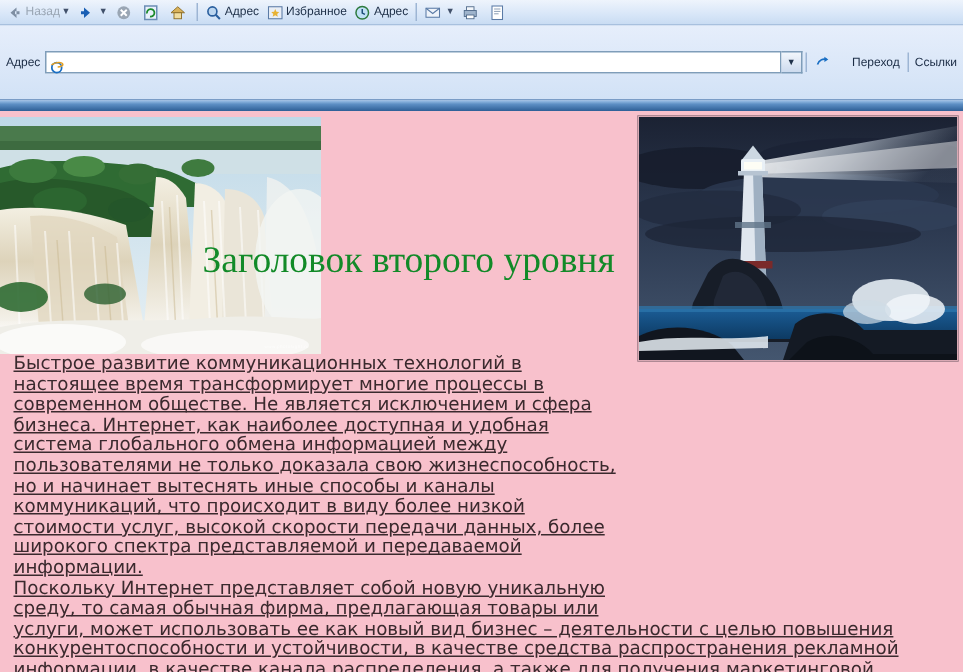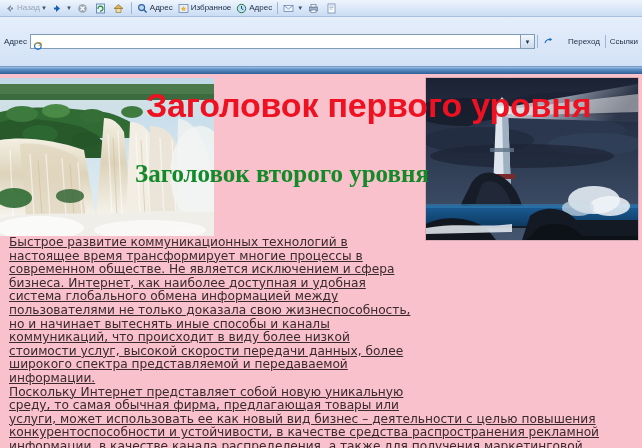--- a/index.html
+++ b/index.html
@@ -185,21 +185,21 @@
     letter-spacing: -0.2px;
     line-height: 1;
   }
   .h2 {
     position: absolute;
     left: 135px;
     top: 87px;
     margin: 0;
     font-family: "Liberation Serif", serif;
     font-size: 25px;
-    font-weight: bold;
+    font-weight: normal;
     color: #128a28;
     white-space: nowrap;
     line-height: 1;
   }
 
   .body-text {
     position: absolute;
     left: 9px;
     top: 162px;
     width: 624px;
@@ -511,21 +511,20 @@
 
       <path d="M104 138 C118 126, 140 130, 150 142 L212 142 L212 162 L96 162 Z" fill="#141a24"></path>
 
       <path d="M0 146 C20 136, 48 140, 62 152 L70 162 L0 162 Z" fill="#11161f"></path>
       <path d="M112 150 C126 142, 146 146, 156 158 L212 158 L212 162 L100 162 Z" fill="#0d1219"></path>
 
       <path d="M0 150 C30 144, 60 150, 86 146 L86 154 L0 156 Z" fill="#e8eef4" opacity=".85"></path>
     </svg>
   </div>
 
-  <h1 class="h1">Заголовок первого уровня</h1>
   <h2 class="h2">Заголовок второго уровня</h2>
 
   <div class="body-text">
     <div class="float-gap"></div>
     <p>Быстрое развитие коммуникационных технологий в настоящее время трансформирует многие процессы в современном обществе. Не является исключением и сфера бизнеса. Интернет, как наиболее доступная и удобная система глобального обмена информацией между пользователями не только доказала свою жизнеспособность, но и начинает вытеснять иные способы и каналы коммуникаций, что происходит в виду более низкой стоимости услуг, высокой скорости передачи данных, более широкого спектра представляемой и передаваемой информации.</p>
     <p>Поскольку Интернет представляет собой новую уникальную среду, то самая обычная фирма, предлагающая товары или услуги, может использовать ее как новый вид бизнес – деятельности с целью повышения конкурентоспособности и устойчивости, в качестве средства распространения рекламной информации, в качестве канала распределения, а также для получения маркетинговой информации, формируя основу интерактивного взаимодействия субъектов.</p>
   </div>
 
 </div>
 

